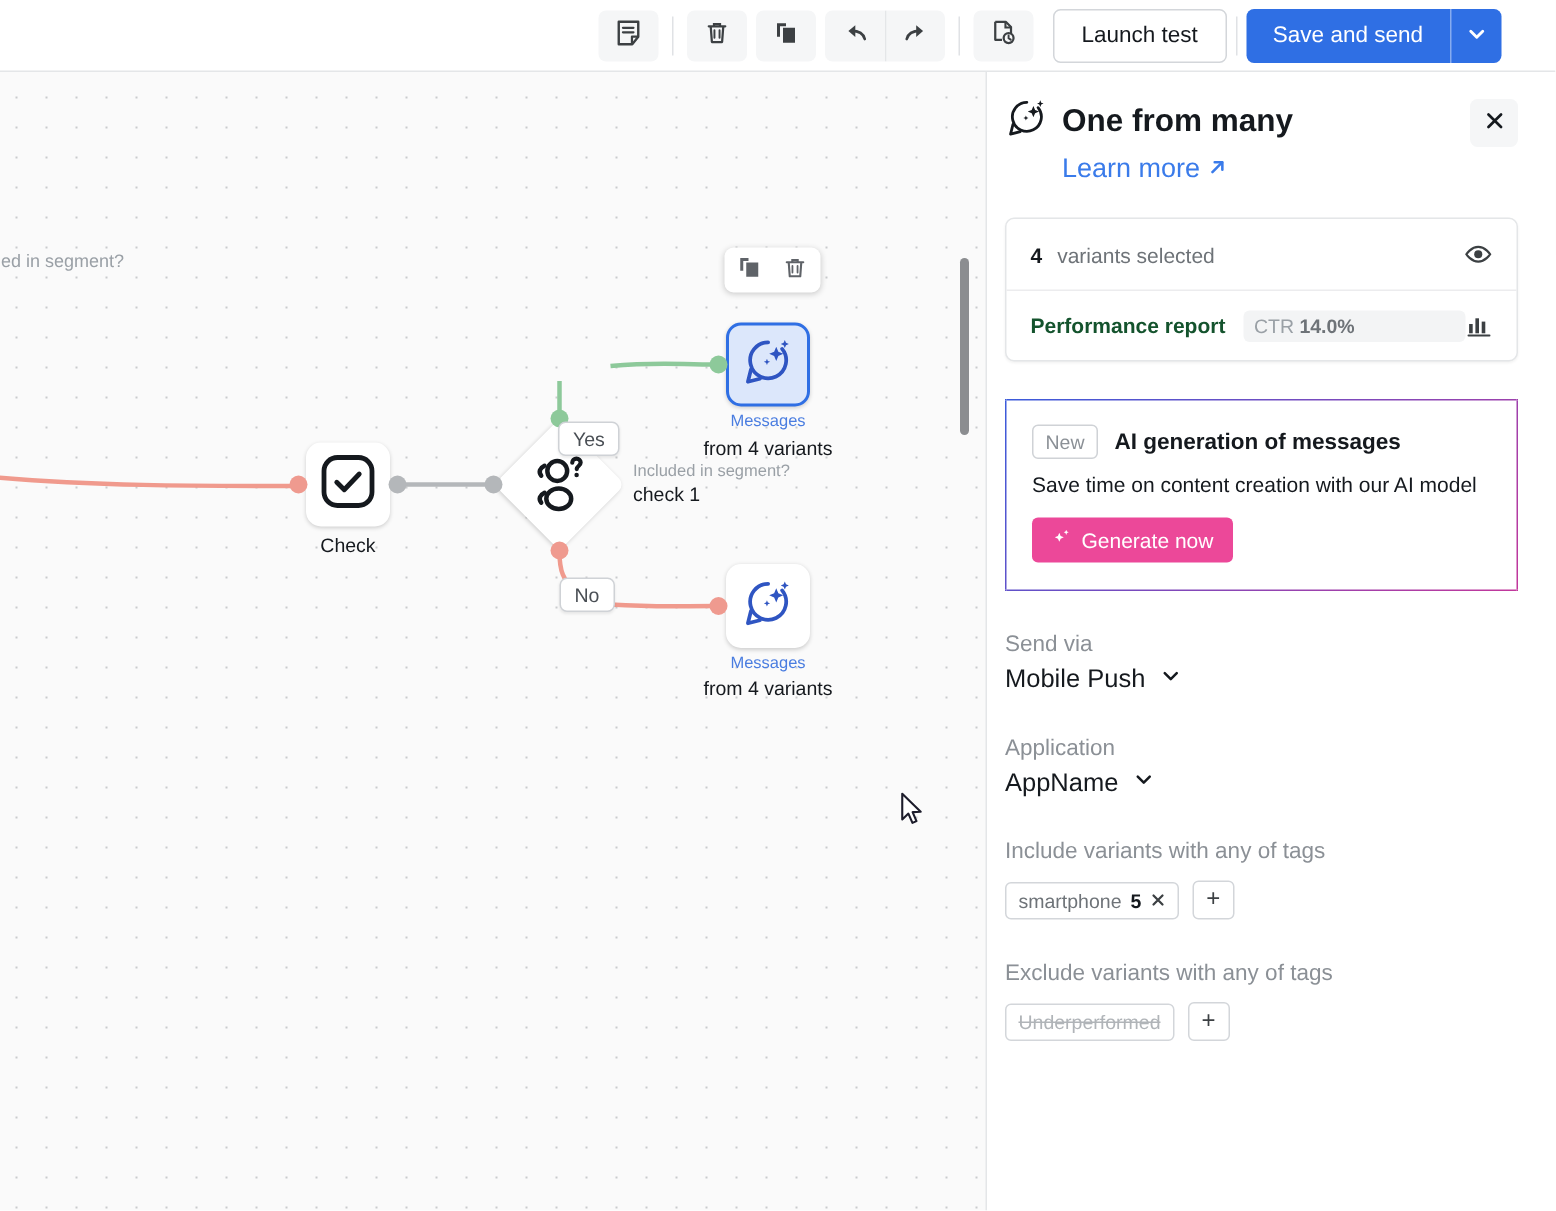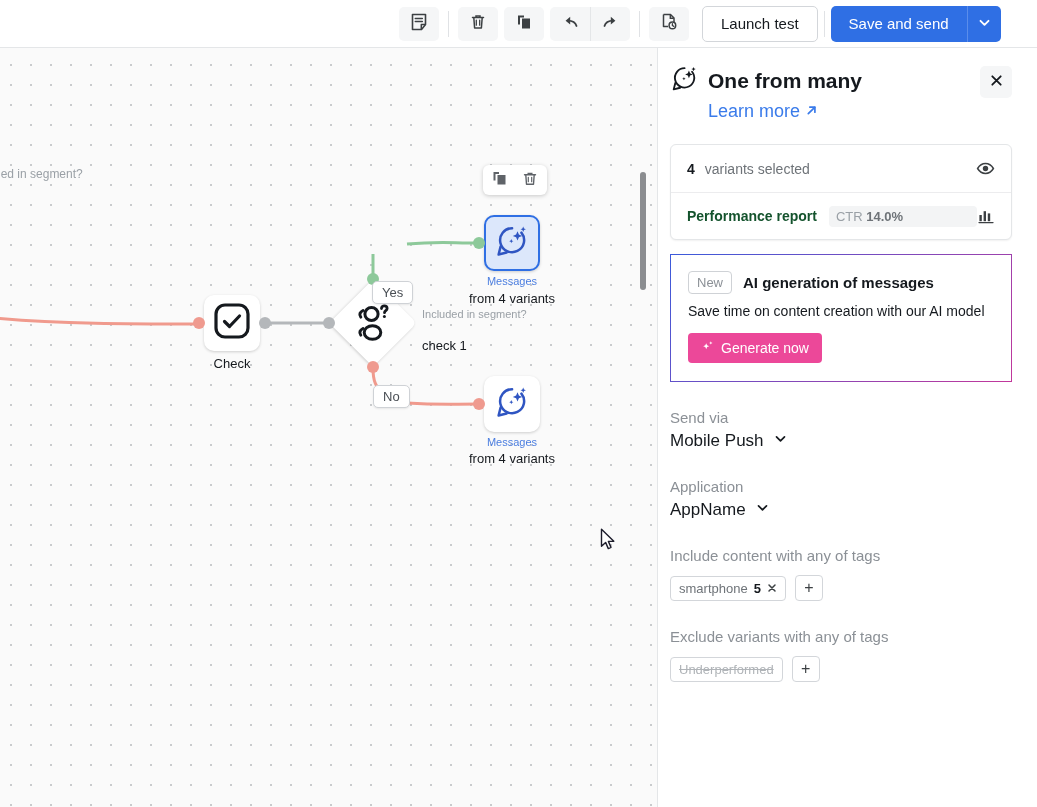--- a/index.html
+++ b/index.html
@@ -194,21 +194,21 @@
   .card-label { font-size: 14px; color: #6e7378; flex: 1; }
   .card-label-strong { font-size: 14px; font-weight: bold; color: #14532d; }
   .ctr-pill {
     margin-left: 12px; background: #f3f4f5; border-radius: 4px;
     padding: 3px 7px; font-size: 13px; color: #9aa0a6; flex:1;
   }
   .ctr-pill b { color: #6e7378; }
   .card-icon { color:#3c4043; cursor:pointer; display:flex; }
 
   .promo {
-    margin-top: 14px;
+    margin-top: 25px;
     border: 1px solid;
     border-image: linear-gradient(135deg,#3b5bdb,#c2379b) 1;
     border-radius: 5px;
     padding: 16px 17px 18px 17px;
     position: relative;
   }
   .promo-row { display: flex; align-items: center; gap: 11px; }
   .badge-new {
     border: 1px solid #cfd2d6; border-radius: 4px;
     padding: 3px 8px; font-size: 13px; color: #8b9096; background:#fff;
@@ -376,21 +376,21 @@
         <circle cx="33.4" cy="13.6" r="1.5" fill="#15191e"></circle>
         <ellipse cx="21.5" cy="29.5" rx="8.3" ry="6.8" stroke="#15191e" stroke-width="3"></ellipse>
         <path d="M12 25.5c-3 1.5-4.2 4-2.2 6.6" stroke="#15191e" stroke-width="3" stroke-linecap="round"></path>
       </svg>
     </div>
     <div class="port gray" style="left:323px; top:269px;"></div>
     <div class="port green" style="left:367px; top:225px;"></div>
     <div class="port red" style="left:367px; top:313px;"></div>
 
     <div class="node-meta" style="left:422px; top:260px;">Included in segment?</div>
-    <div class="node-meta2" style="left:422px; top:290px;">check 1</div>
+    <div class="node-meta2" style="left:422px; top:274px;">check 1</div>
 
     <div class="branch-chip" style="left:372px; top:233px;">Yes</div>
     <div class="branch-chip" style="left:373px; top:337px;">No</div>
 
     <div class="float-toolbar" style="left:483px; top:117px;">
       <button class="ft-btn">
         <span>
           <svg width="18" height="18" viewBox="0 0 18 18" fill="none">
             <path d="M2.5 2h5.5v2H4.5v6.5h-2V2z" fill="#5f6368"></path>
             <rect x="6.5" y="5" width="8" height="9.5" fill="#5f6368"></rect>
@@ -547,21 +547,21 @@
         <span>AppName</span>
         <span>
           <svg width="15" height="15" viewBox="0 0 15 15" fill="none">
             <path d="M3.5 5.8l4 4 4-4" stroke="#15191e" stroke-width="1.7" stroke-linecap="round" stroke-linejoin="round"></path>
           </svg>
         </span>
       </div>
     </div>
 
     <div class="field-group">
-      <div class="field-label">Include content with any of tags</div>
+      <div class="field-label">Include variants with any of tags</div>
       <div class="tags-row">
         <span class="tag">
           <span>smartphone</span>
           <b>5</b>
           <span class="tag-x">
             <svg width="10" height="10" viewBox="0 0 10 10" fill="none">
               <path d="M2 2l6 6M8 2l-6 6" stroke="#3c4043" stroke-width="1.5" stroke-linecap="round"></path>
             </svg>
           </span>
         </span>

